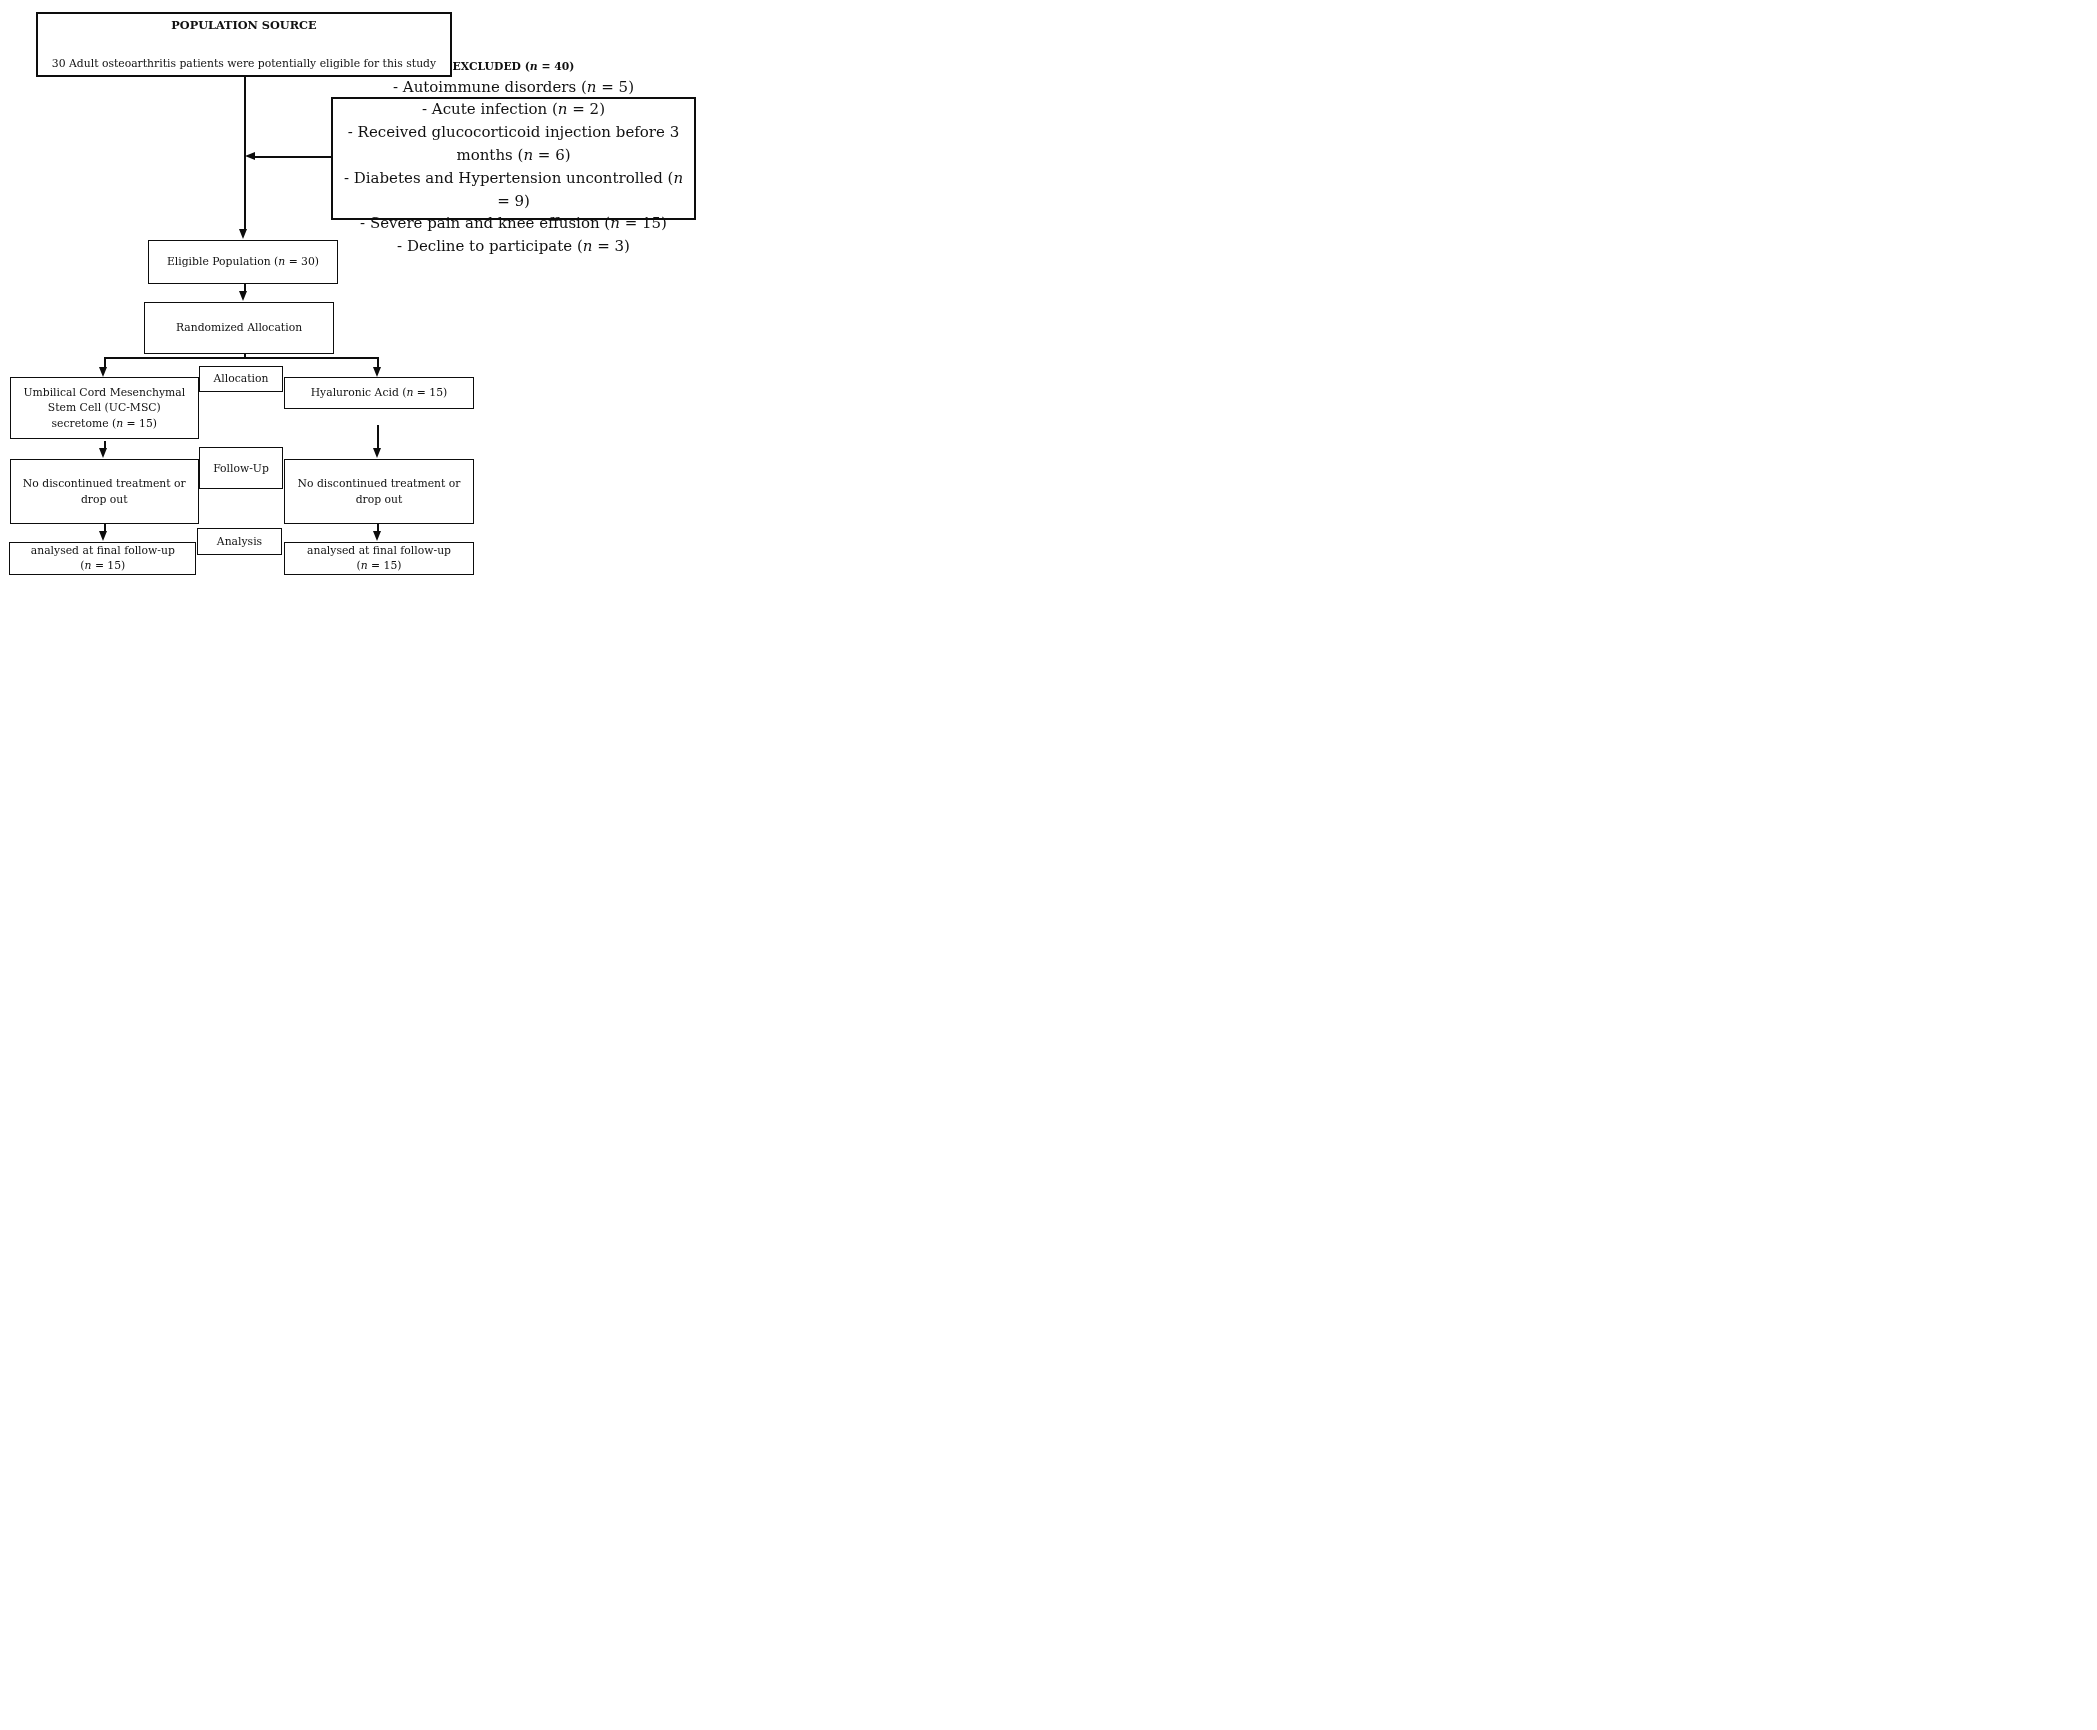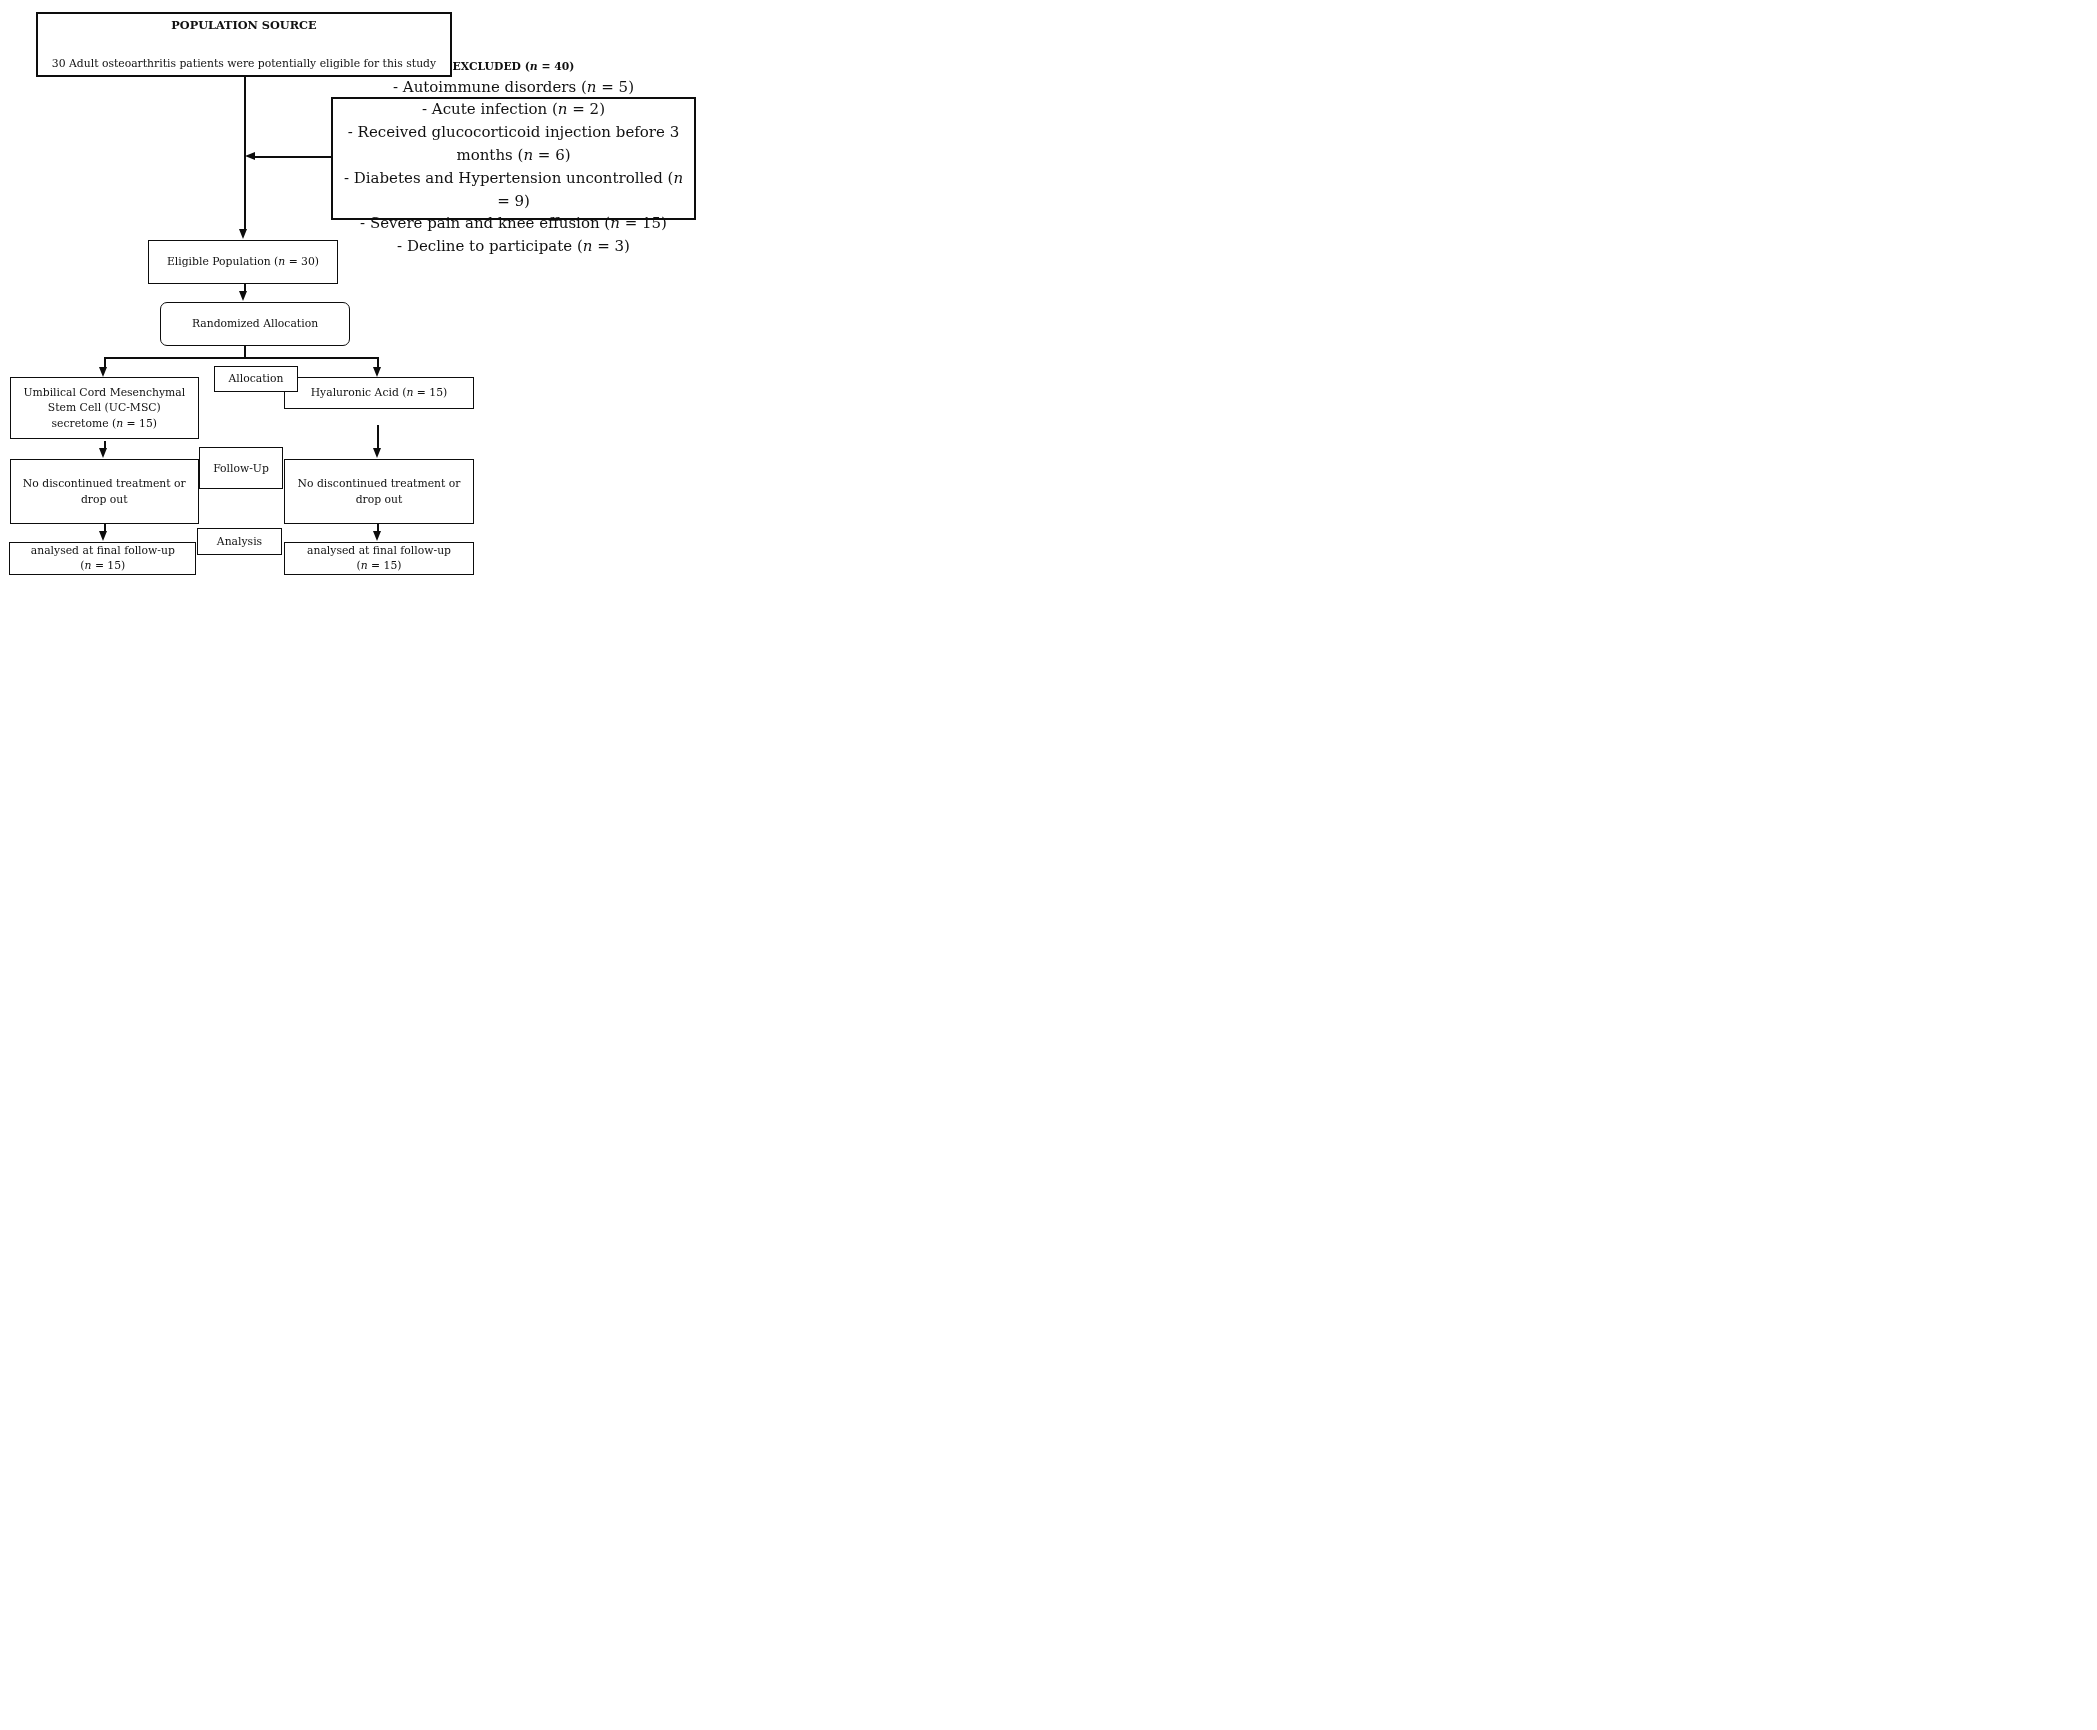--- a/index.html
+++ b/index.html
@@ -96,34 +96,34 @@
   <div class="arr-left" style="left:245px; top:152px;"></div>
   <div class="hline" style="left:255px; top:156px; width:76px;"></div>
 
   <div class="node" style="left:148px; top:240px; width:190px; height:44px;">
     <div>Eligible Population (<i>n</i> = 30)</div>
   </div>
 
   <div class="vline" style="left:244px; top:283px; height:7.9px;"></div>
   <div class="arr-down" style="left:239px; top:291px;"></div>
 
-  <div class="node" style="left:160px; top:302px; width:190px; height:44px;border-radius:7px;">
+  <div class="node" style="left:144px; top:302px; width:190px; height:52px;">
     <div>Randomized Allocation</div>
   </div>
 
   <div class="vline" style="left:244px; top:346px; height:12.3px;"></div>
   <div class="hline" style="left:104px; top:357px; width:275px;"></div>
 
   <div class="vline" style="left:104px; top:359px; height:7.9px;"></div>
   <div class="arr-down" style="left:99px; top:367px;"></div>
 
   <div class="vline" style="left:377px; top:359px; height:7.9px;"></div>
   <div class="arr-down" style="left:373px; top:367px;"></div>
 
-  <div class="stage-label" style="left:199px; top:366px; width:84px; height:25.5px;margin-left:15px;">
+  <div class="stage-label" style="left:199px; top:366px; width:84px; height:25.5px;">
     <span>Allocation</span>
   </div>
 
   <div class="node" style="left:9.8px; top:377px; width:189px; height:62px; line-height:1.42;">
     <div>Umbilical Cord Mesenchymal<br>Stem Cell (UC-MSC)<br>secretome (<i>n</i> = 15)</div>
   </div>
 
   <div class="node" style="left:284px; top:377px; width:190px; height:32px;">
     <div>Hyaluronic Acid (<i>n</i> = 15)</div>
   </div>

